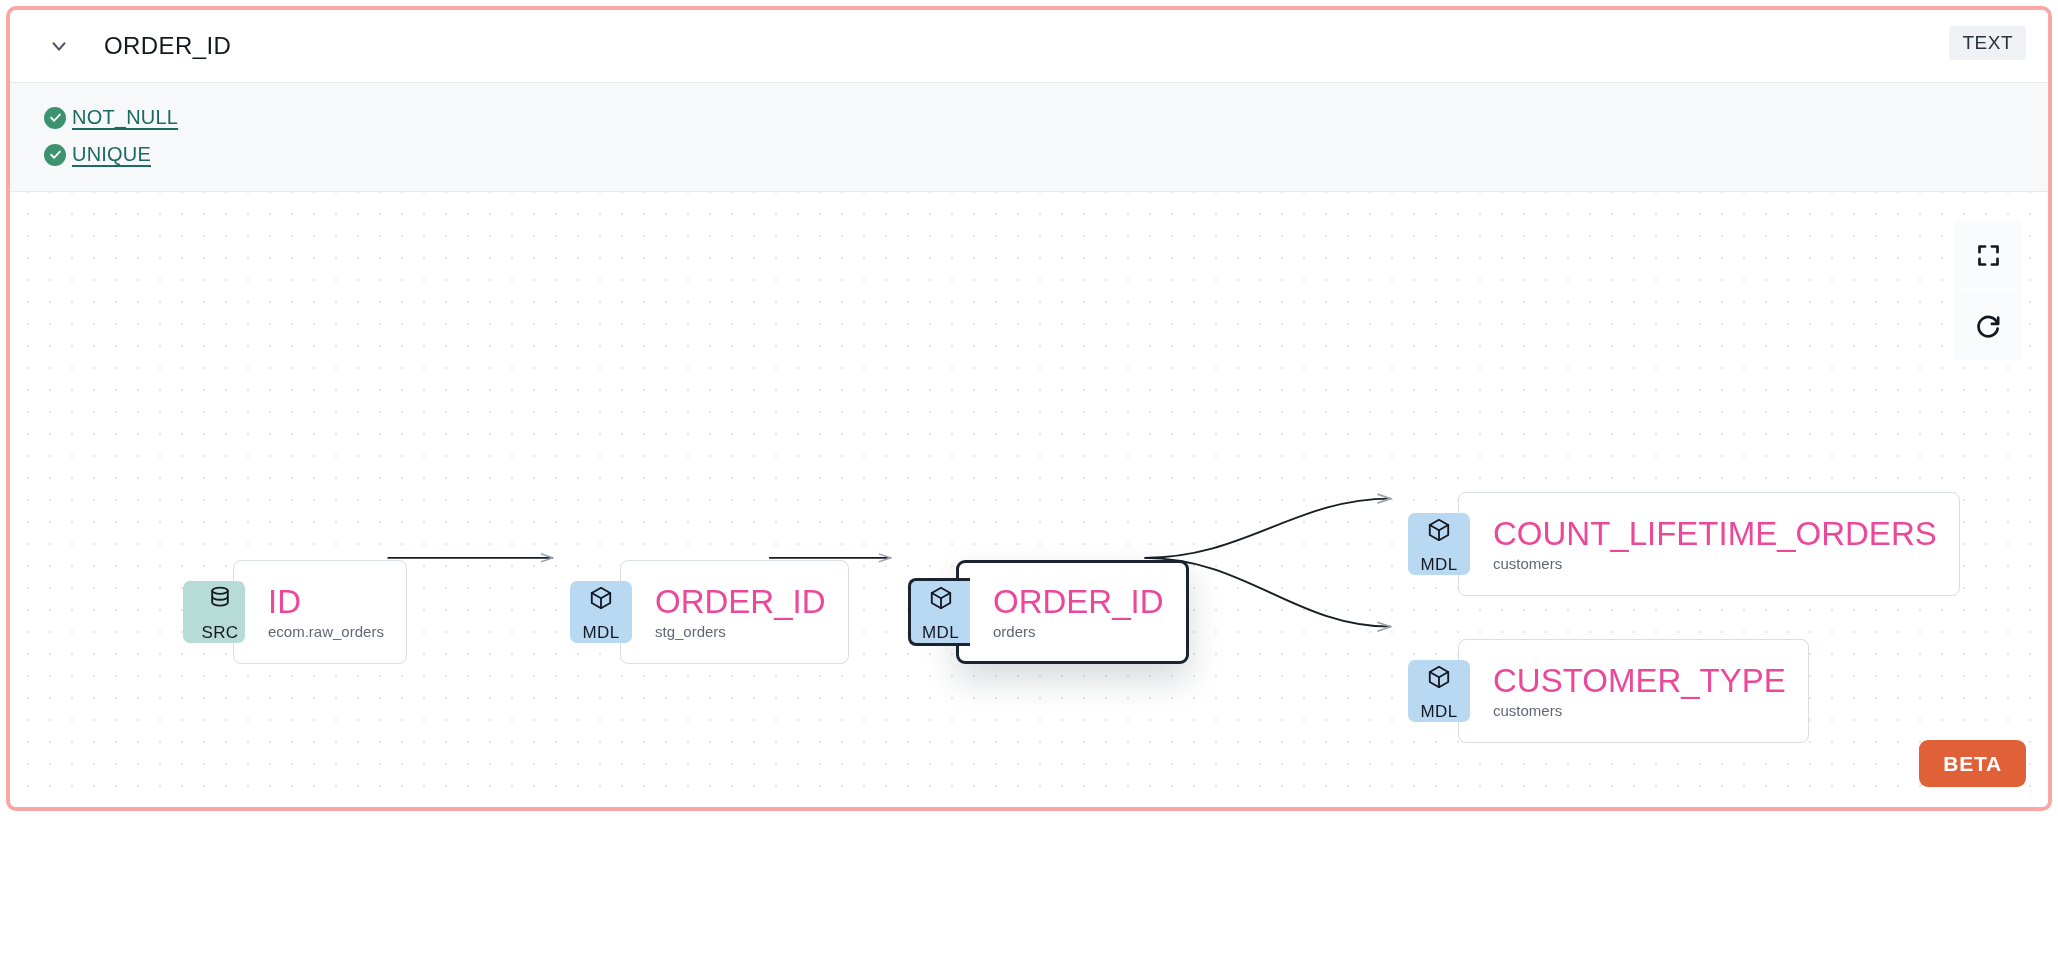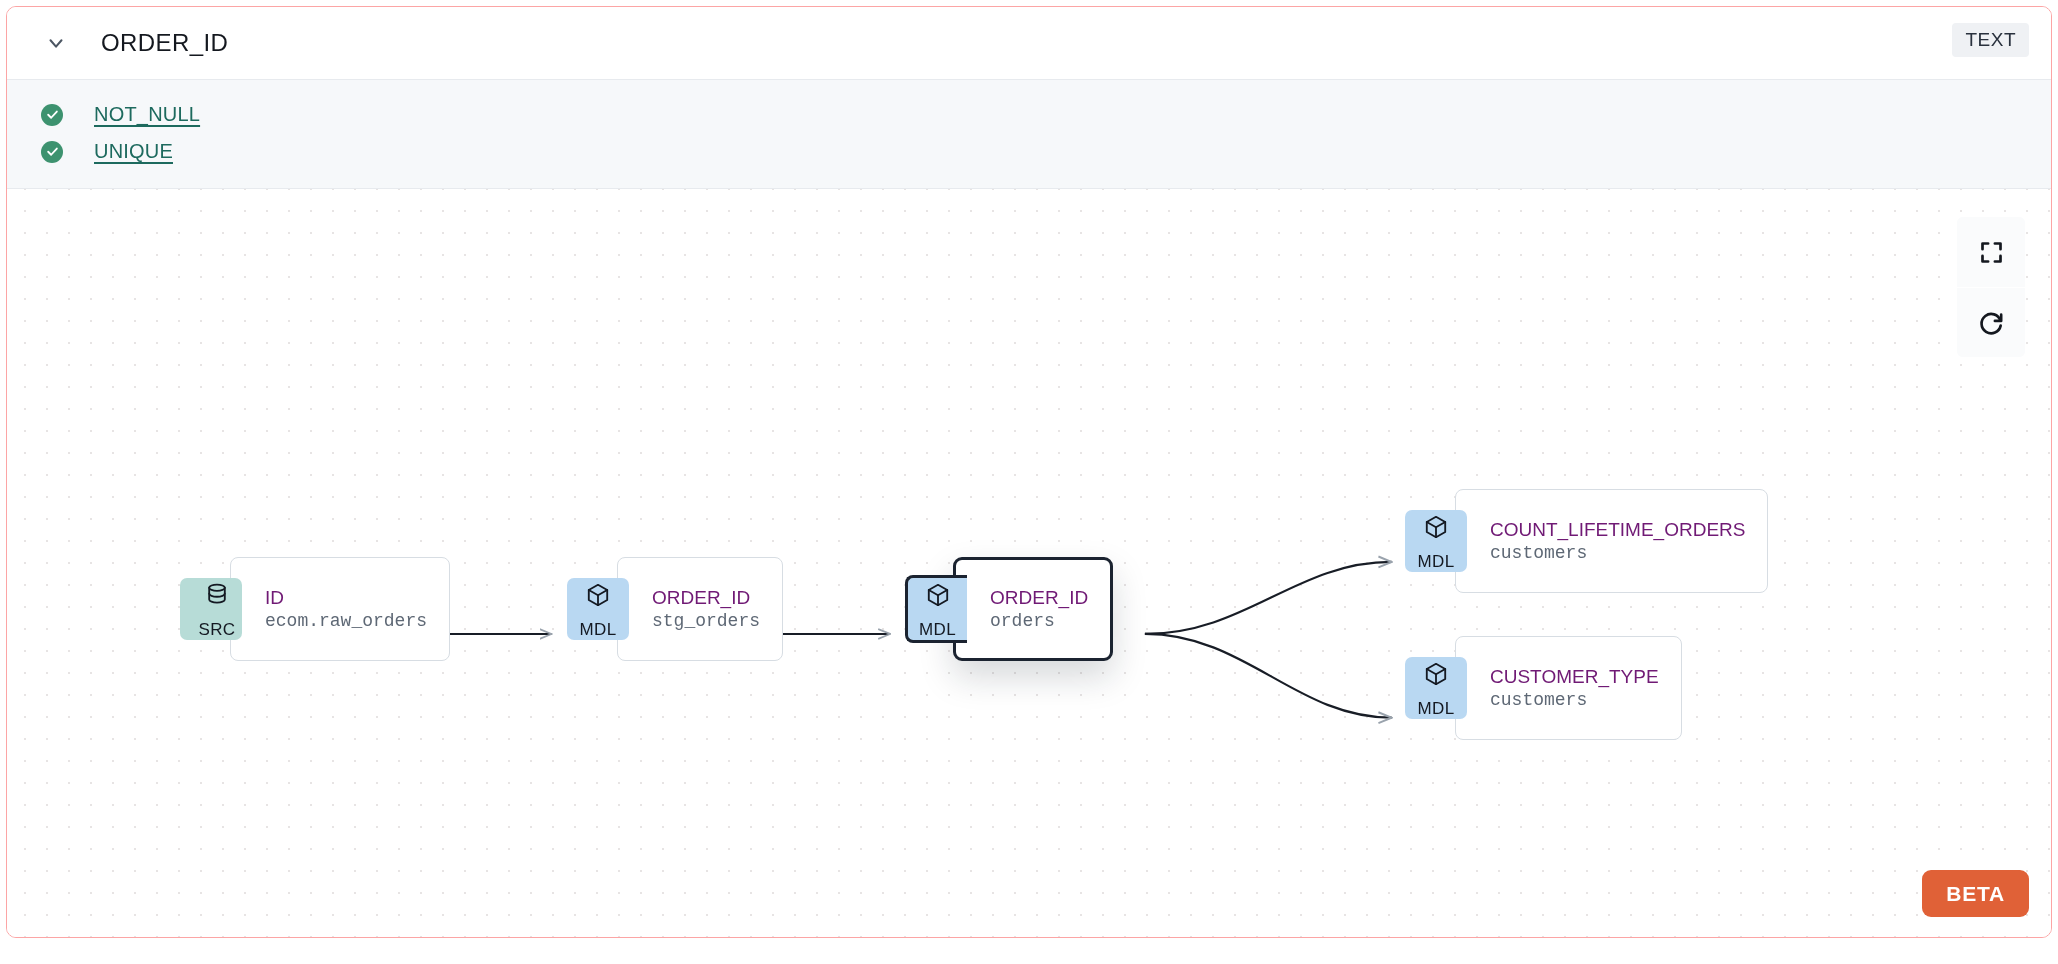--- a/index.html
+++ b/index.html
@@ -11,23 +11,23 @@
     font-family: "Liberation Sans", sans-serif;
     overflow: hidden;
   }
 
   
   .card {
     position: absolute;
     left: 6px;
     top: 6px;
     width: 2046px;
-    height: 932px;
+    height: 805px;
     background: #ffffff;
-    border: 1px solid #fca5a5;
+    border: 4px solid #fca5a5;
     border-radius: 10px;
     overflow: hidden;
     display: flex;
     flex-direction: column;
   }
 
   
   .header {
     position: relative;
     height: 72px;
@@ -97,21 +97,21 @@
     height: 22px;
     border-radius: 50%;
     background: #3d926f;
     display: flex;
     align-items: center;
     justify-content: center;
     flex: 0 0 auto;
   }
   .check-icon svg { display: block; }
   .test-link {
-    margin-left: 31px;
+    margin-left: 6px;
     font-size: 20px;
     color: #1d6a5e;
     text-decoration: underline;
     text-underline-offset: 4px;
     letter-spacing: 0.2px;
     cursor: pointer;
   }
 
   
   .lineage {
@@ -168,31 +168,30 @@
     border: 1px solid #d7dde3;
     border-radius: 8px;
     padding: 14px 22px 14px 34px;
     display: flex;
     flex-direction: column;
     justify-content: center;
     gap: 3px;
     min-height: 104px;
   }
   .node-name {
-    font-size: 19px;
-    color: #701a75;
+    font-size: 33px;
+    color: #ec4899;
     white-space: nowrap;
     line-height: 1.12;
   }
   .node-sub {
-    font-size: 18px;
+    font-size: 15px;
     color: #5e6875;
     white-space: nowrap;
     line-height: 1.12;
-    font-family: Liberation Mono, monospace;
   }
 
   
   .node.selected .node-badge {
     border: 3px solid #1b2330;
     border-right: none;
     border-radius: 8px 0 0 8px;
     height: 68px;
   }
   .node.selected .node-body {

